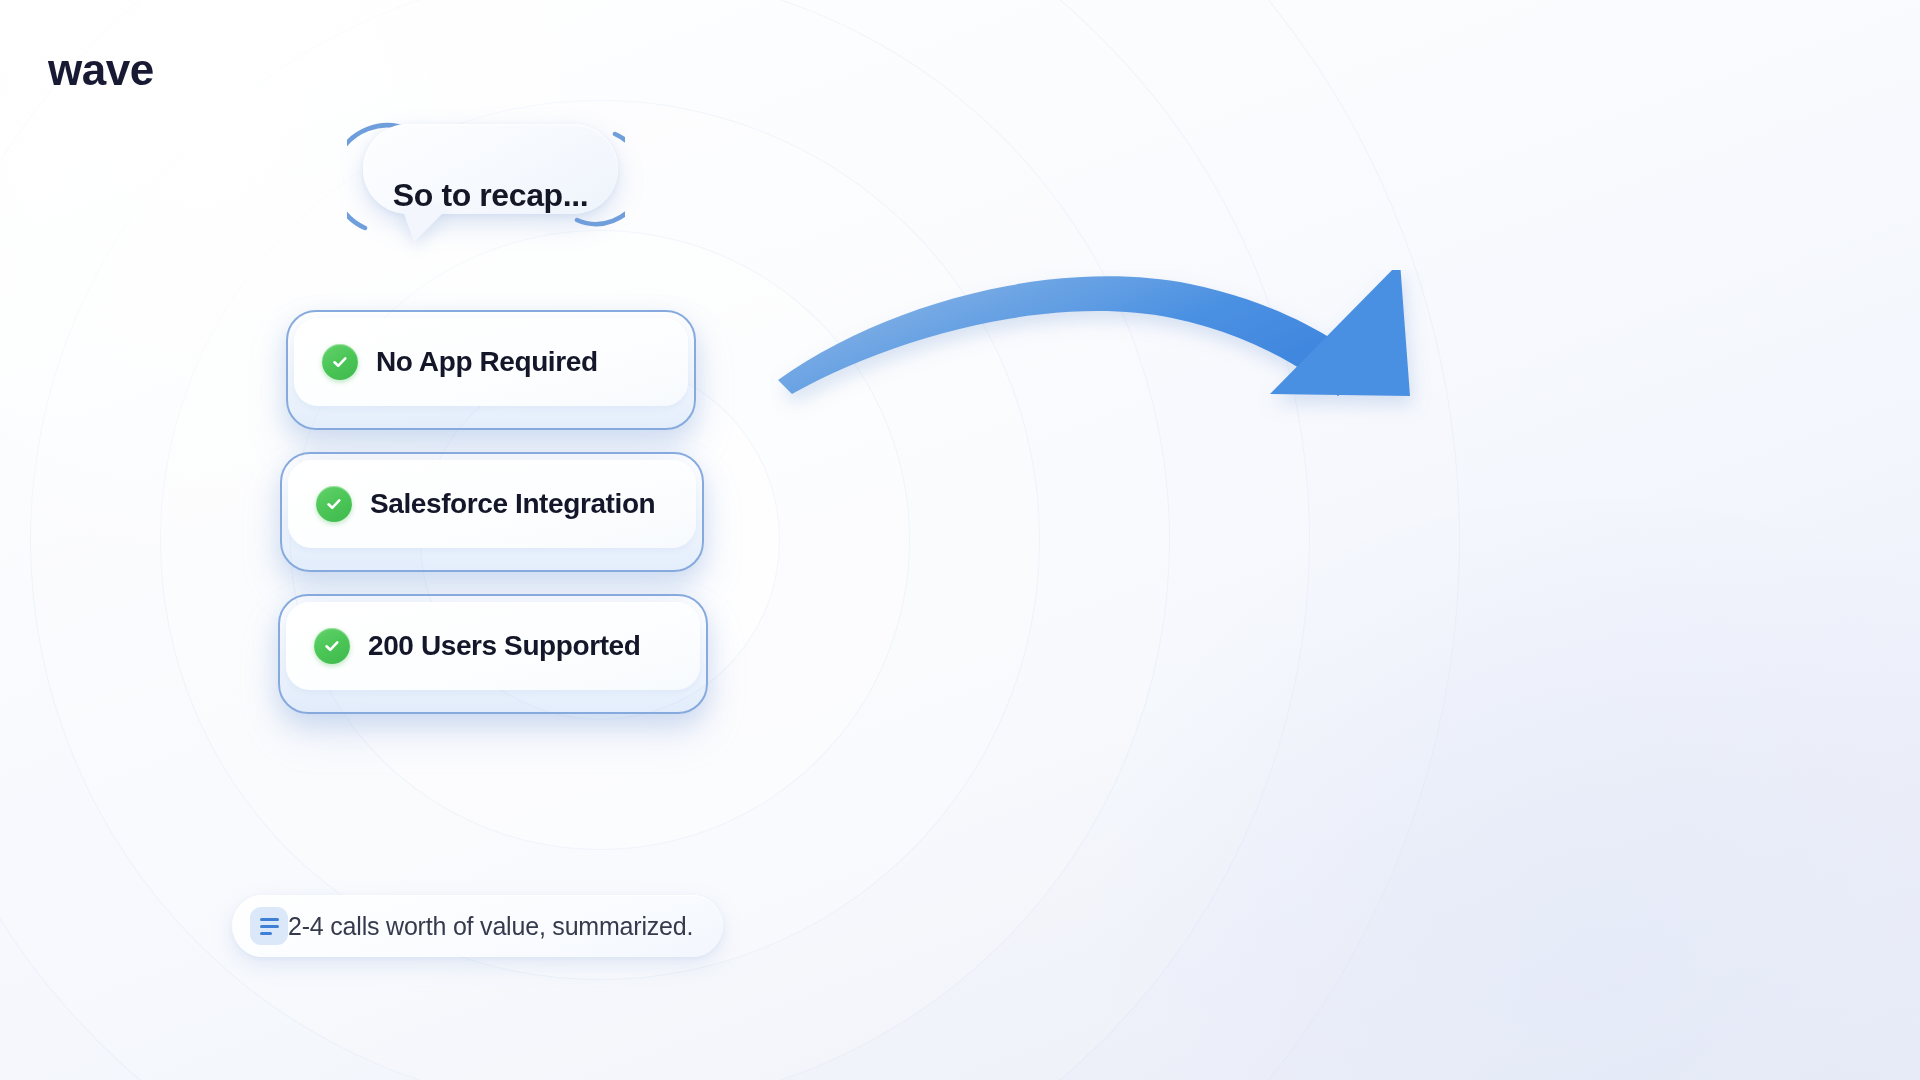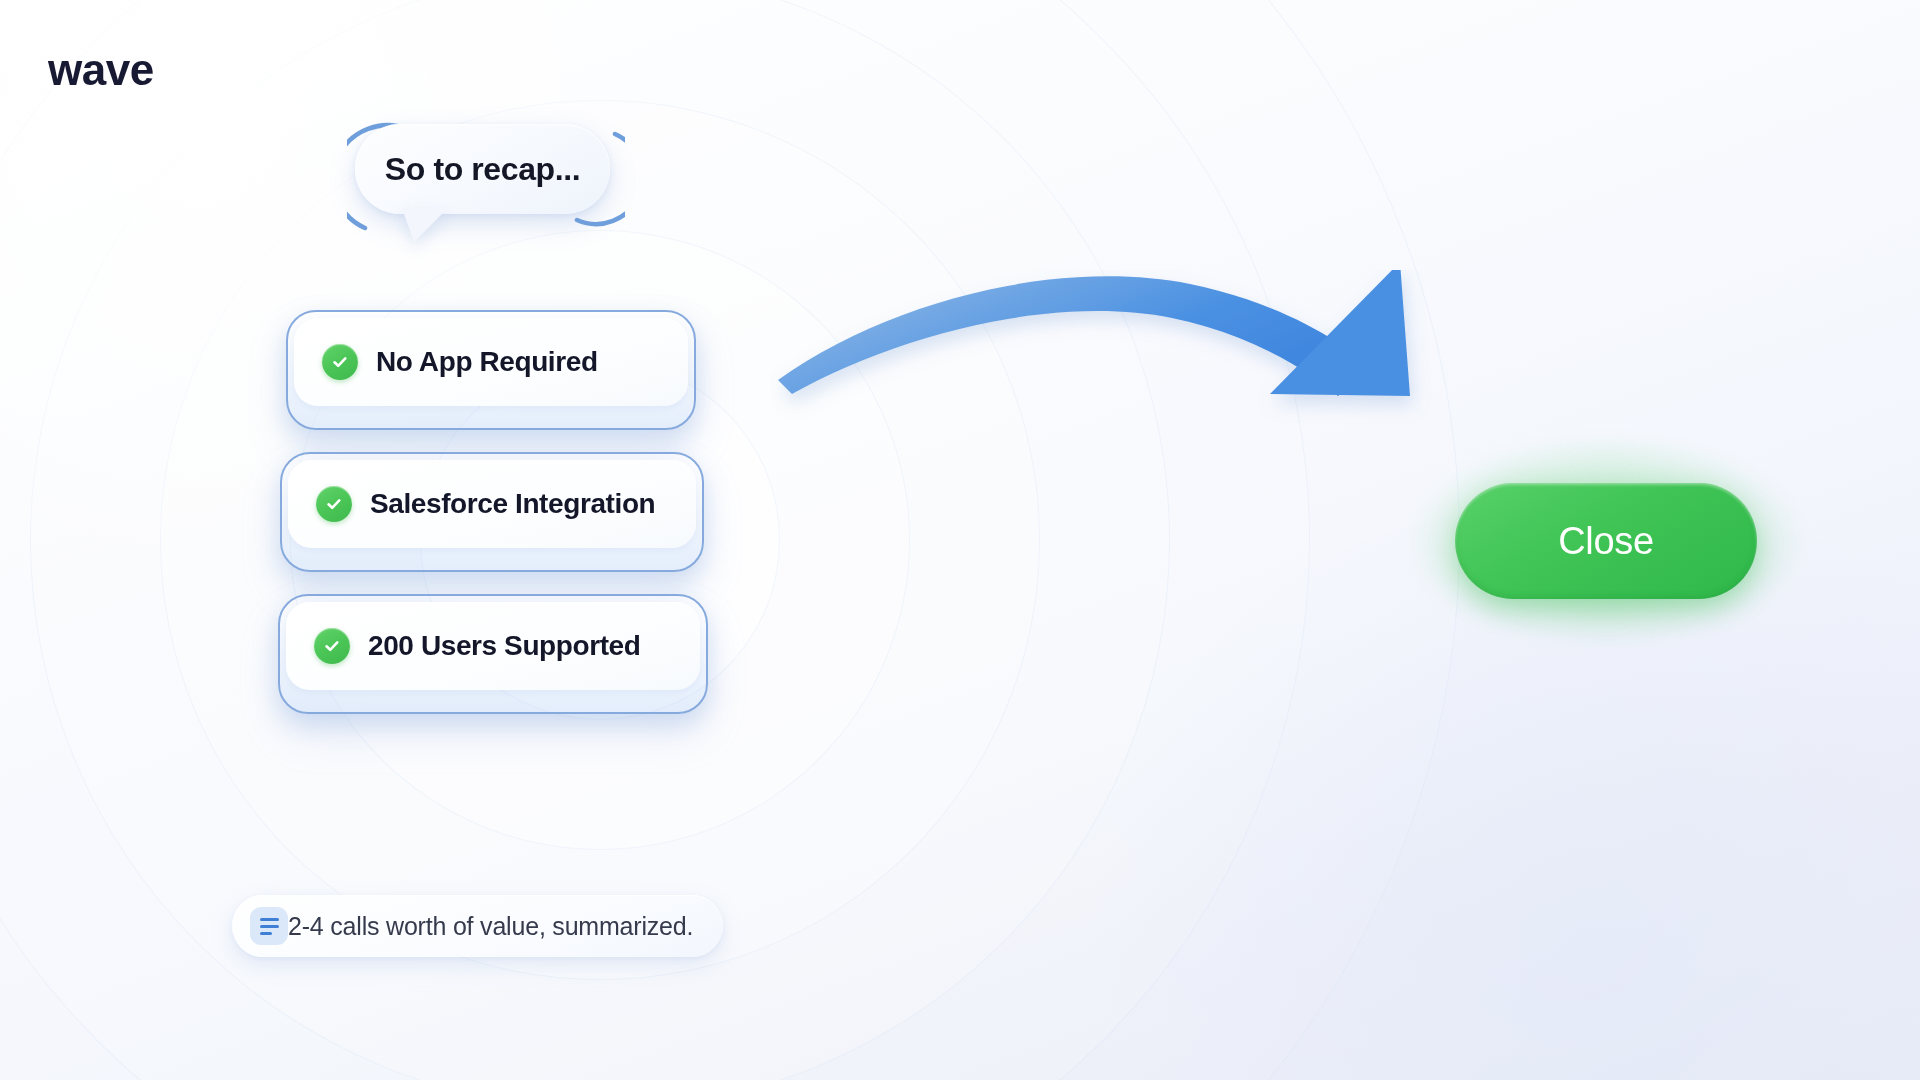--- a/index.html
+++ b/index.html
@@ -68,29 +68,29 @@
     position:absolute; left:355px; top:124px;
     width:262px; height:120px;
     z-index:22;
   }
   .bubble-arc {
     position:absolute; left:-8px; top:-8px;
     width:278px; height:120px;
     pointer-events:none;
   }
   .bubble {
-    position:absolute; left:0; top:0;
+    position:absolute; left:8px; top:0;
     width:255px; height:90px;
     border-radius:45px;
     background:linear-gradient(150deg,#fdfeff 0%, #f6f9fe 55%, #eef4fc 100%);
     box-shadow:
       0 10px 26px rgba(125,160,215,0.26),
       0 2px 6px rgba(125,160,215,0.16),
       inset 0 1px 2px rgba(255,255,255,0.95);
-    display:flex; align-items:center; justify-content:center;
+    display:flex; align-items:flex-end; justify-content:center;
   }
   .bubble-text {
     font-size:32px; font-weight:bold;
     color:#141726;
     letter-spacing:-0.4px;
     white-space:nowrap;
   }
   .bubble-tail {
     position:absolute; left:47px; top:84px;
     width:0; height:0;
@@ -319,18 +319,14 @@
       <path d="M8 110
                C 120 30, 290 -12, 420 14
                C 498 30, 560 62, 602 98
                L 568 126
                C 528 92, 470 62, 402 48
                C 282 24, 124 66, 22 124 Z" fill="url(#arrGrad)"></path>
       <path d="M630 -8 L 640 126 L 500 124 Z" fill="#4a90e2"></path>
     </g>
   </svg>
 
-  <div class="close-wrap">
-    <div class="close-glow"></div>
-    <button class="close-btn">Close</button>
-  </div>
 
 </div>
 
 </body></html>

